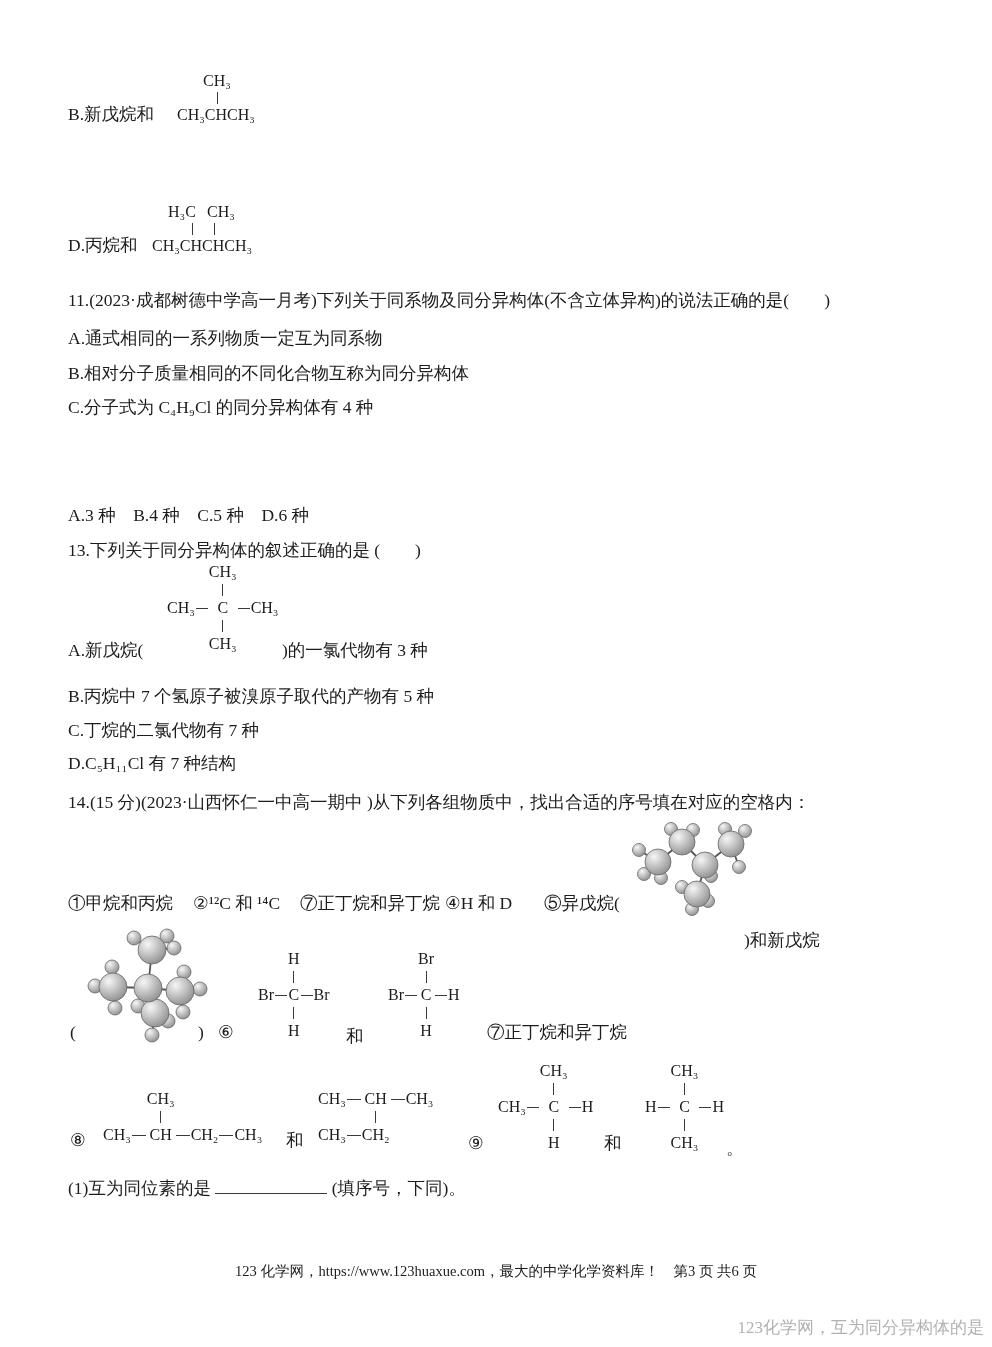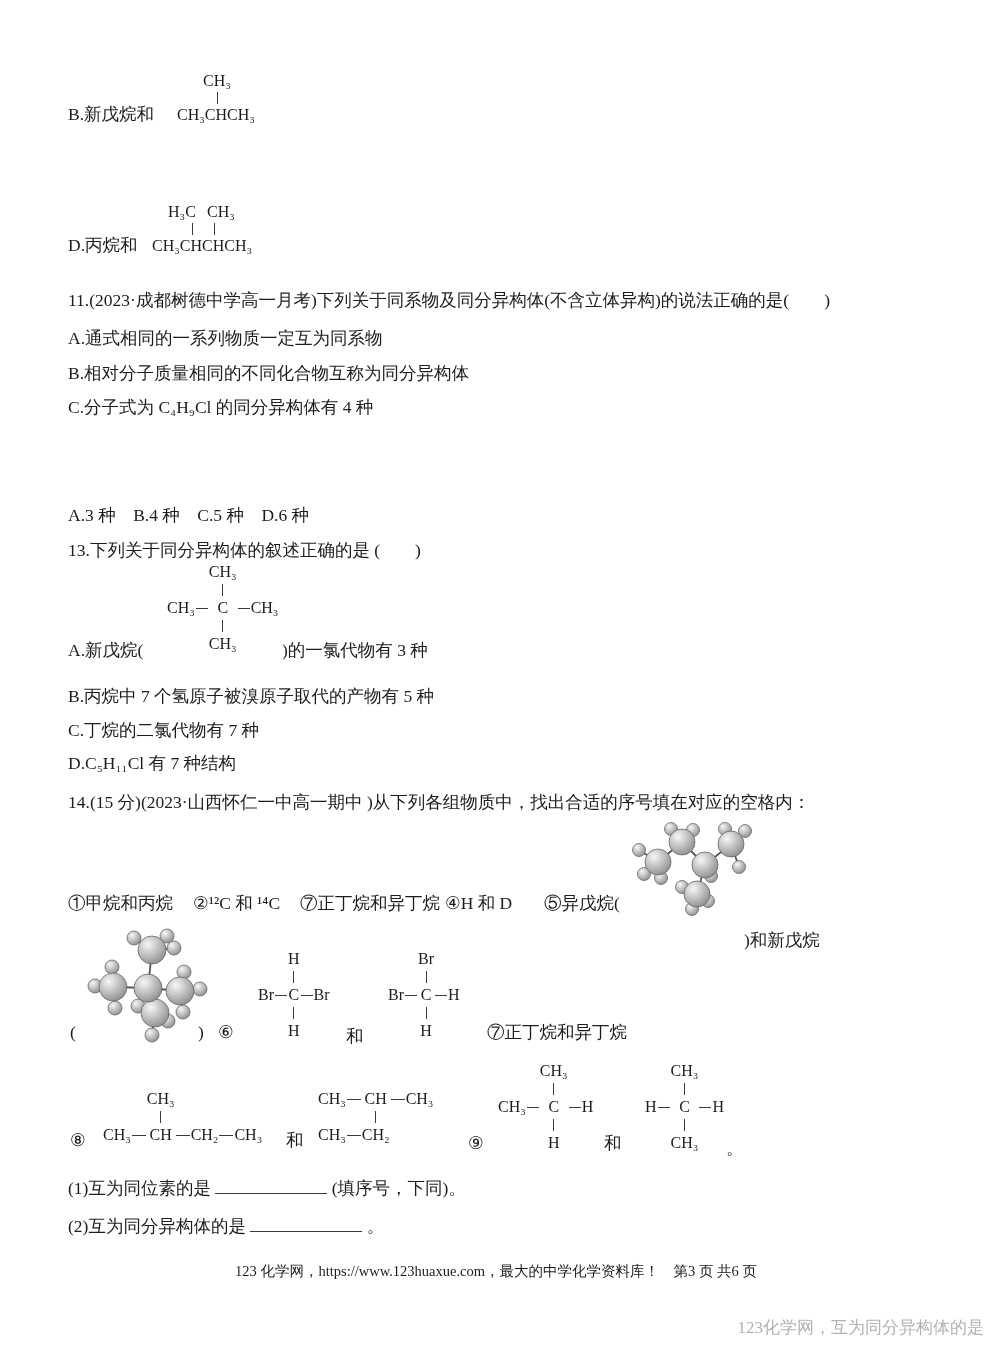--- a/index.html
+++ b/index.html
@@ -267,22 +267,17 @@
     <div class="vb r4"></div>
     <span class="bl">CH₃</span>
   </div>
   <div class="t" style="left:726px;top:1138px">。</div>
 
   <div class="t" style="left:68px;top:1178px">
     <span>(1)互为同位素的是</span>
     <span class="blank"></span>
     <span>(填序号，下同)。</span>
   </div>
-  <div class="t" style="left:68px;top:1216px">
-    <span>(2)互为同分异构体的是</span>
-    <span class="blank"></span>
-    <span>。</span>
-  </div>
 
   <div class="footer">123 化学网，https://www.123huaxue.com，最大的中学化学资料库！　第3 页 共6 页</div>
   <div class="watermark">123化学网，互为同分异构体的是</div>
 
 </div>
 
 </body></html>

